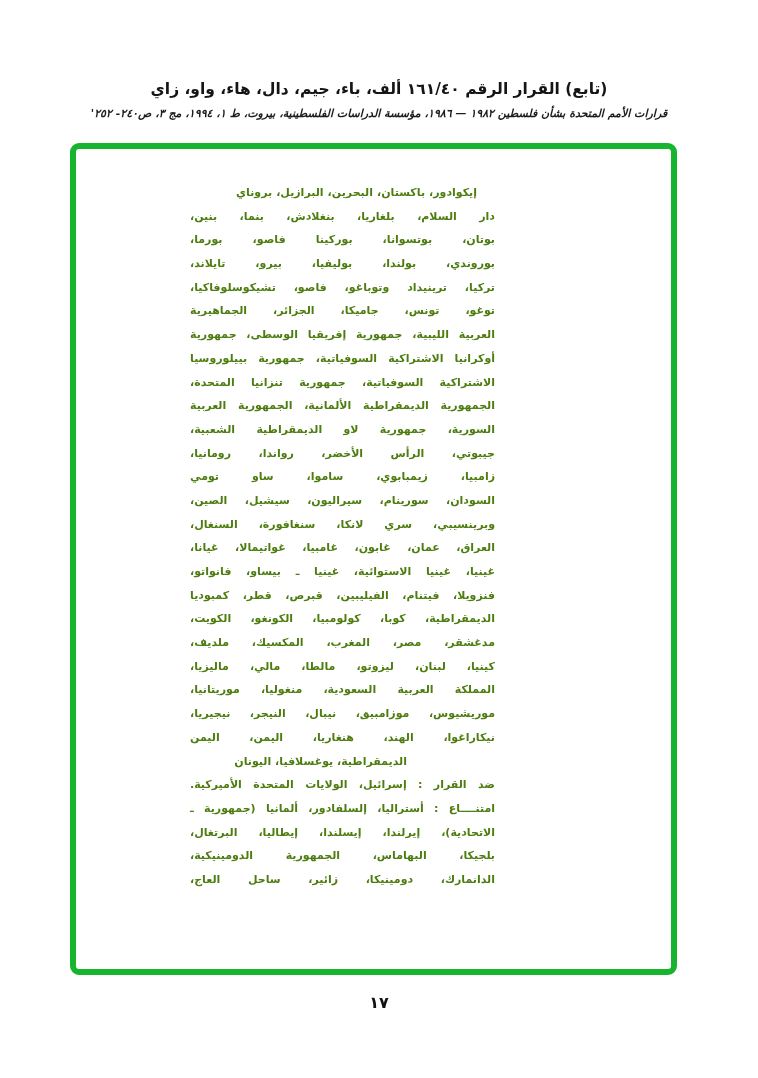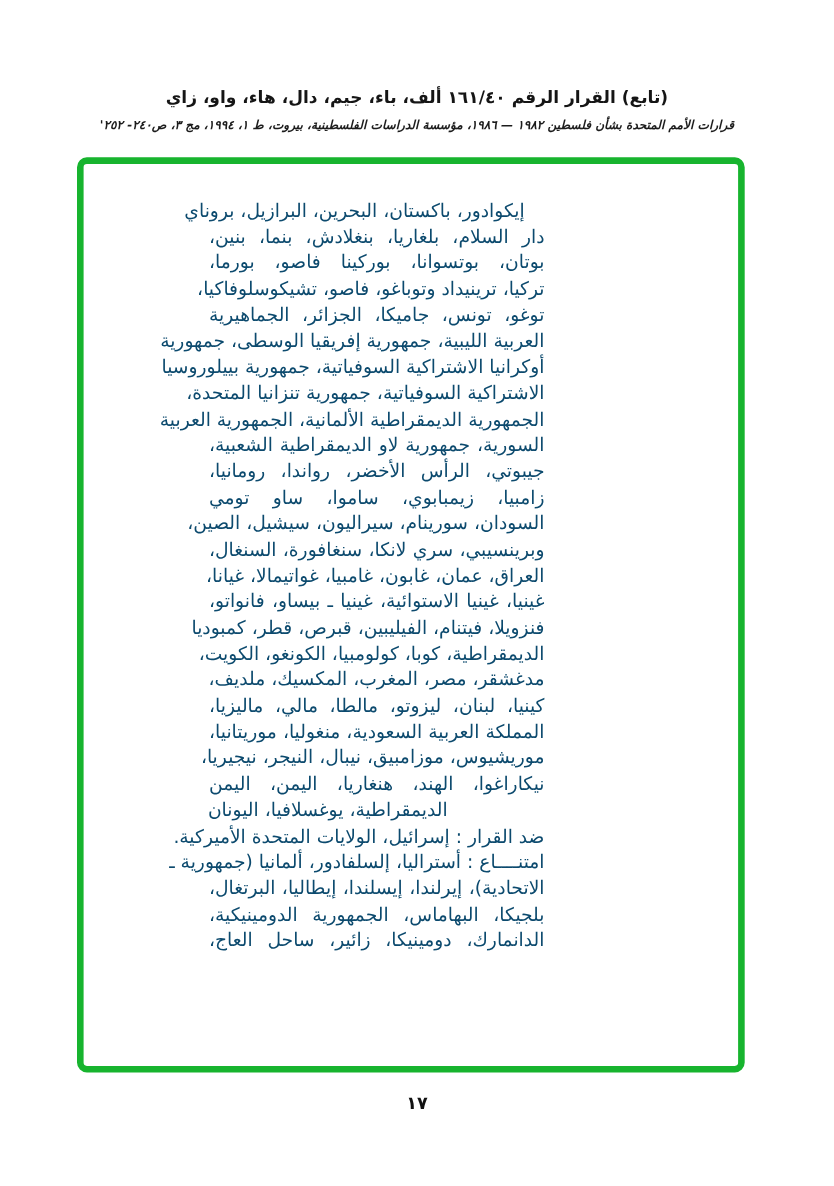--- a/index.html
+++ b/index.html
@@ -56,26 +56,27 @@
   .text-block {
     position: absolute;
     left: 190px;
     top: 181px;
     width: 305px;
     direction: rtl;
   }
   .text-line {
     height: 23.7px;
     line-height: 23.7px;
-    font-size: 17px;
-    color: #0c4a6e;
+    font-size: 11px;
+    color: #4d7c0f;
     text-align: justify;
     text-align-last: justify;
     white-space: nowrap;
     direction: rtl;
+    font-weight: bold;
   }
   .text-line.first {
     padding-right: 18px;
     padding-left: 46px;
     box-sizing: border-box;
   }
   .text-line.indent {
     text-align-last: right;
     padding-right: 88px;
     box-sizing: border-box;
@@ -100,20 +101,21 @@
   <div class="header-title">(تابع) القرار الرقم ١٦١/٤٠ ألف، باء، جيم، دال، هاء، واو، زاي</div>
 
   <div class="header-source">قرارات الأمم المتحدة بشأن فلسطين ١٩٨٢ — ١٩٨٦، مؤسسة الدراسات الفلسطينية، بيروت، ط ١، ١٩٩٤، مج ٣، ص٢٤٠- ٢٥٢'</div>
 
   <div class="green-box" style="border-color: rgb(23, 180, 46);"></div>
 
   <div class="text-block" style="color: rgb(27, 27, 27);">
       <div class="text-line first">إيكوادور، باكستان، البحرين، البرازيل، بروناي</div>
       <div class="text-line">دار السلام، بلغاريا، بنغلادش، بنما، بنين،</div>
       <div class="text-line">بوتان، بوتسوانا، بوركينا فاصو، بورما،</div>
+      <div class="text-line">بوروندي، بولندا، بوليفيا، بيرو، تايلاند،</div>
       <div class="text-line">تركيا، ترينيداد وتوباغو، فاصو، تشيكوسلوفاكيا،</div>
       <div class="text-line">توغو، تونس، جاميكا، الجزائر، الجماهيرية</div>
       <div class="text-line">العربية الليبية، جمهورية إفريقيا الوسطى، جمهورية</div>
       <div class="text-line">أوكرانيا الاشتراكية السوفياتية، جمهورية بييلوروسيا</div>
       <div class="text-line">الاشتراكية السوفياتية، جمهورية تنزانيا المتحدة،</div>
       <div class="text-line">الجمهورية الديمقراطية الألمانية، الجمهورية العربية</div>
       <div class="text-line">السورية، جمهورية لاو الديمقراطية الشعبية،</div>
       <div class="text-line">جيبوتي، الرأس الأخضر، رواندا، رومانيا،</div>
       <div class="text-line">زامبيا، زيمبابوي، ساموا، ساو تومي</div>
       <div class="text-line">السودان، سورينام، سيراليون، سيشيل، الصين،</div>

